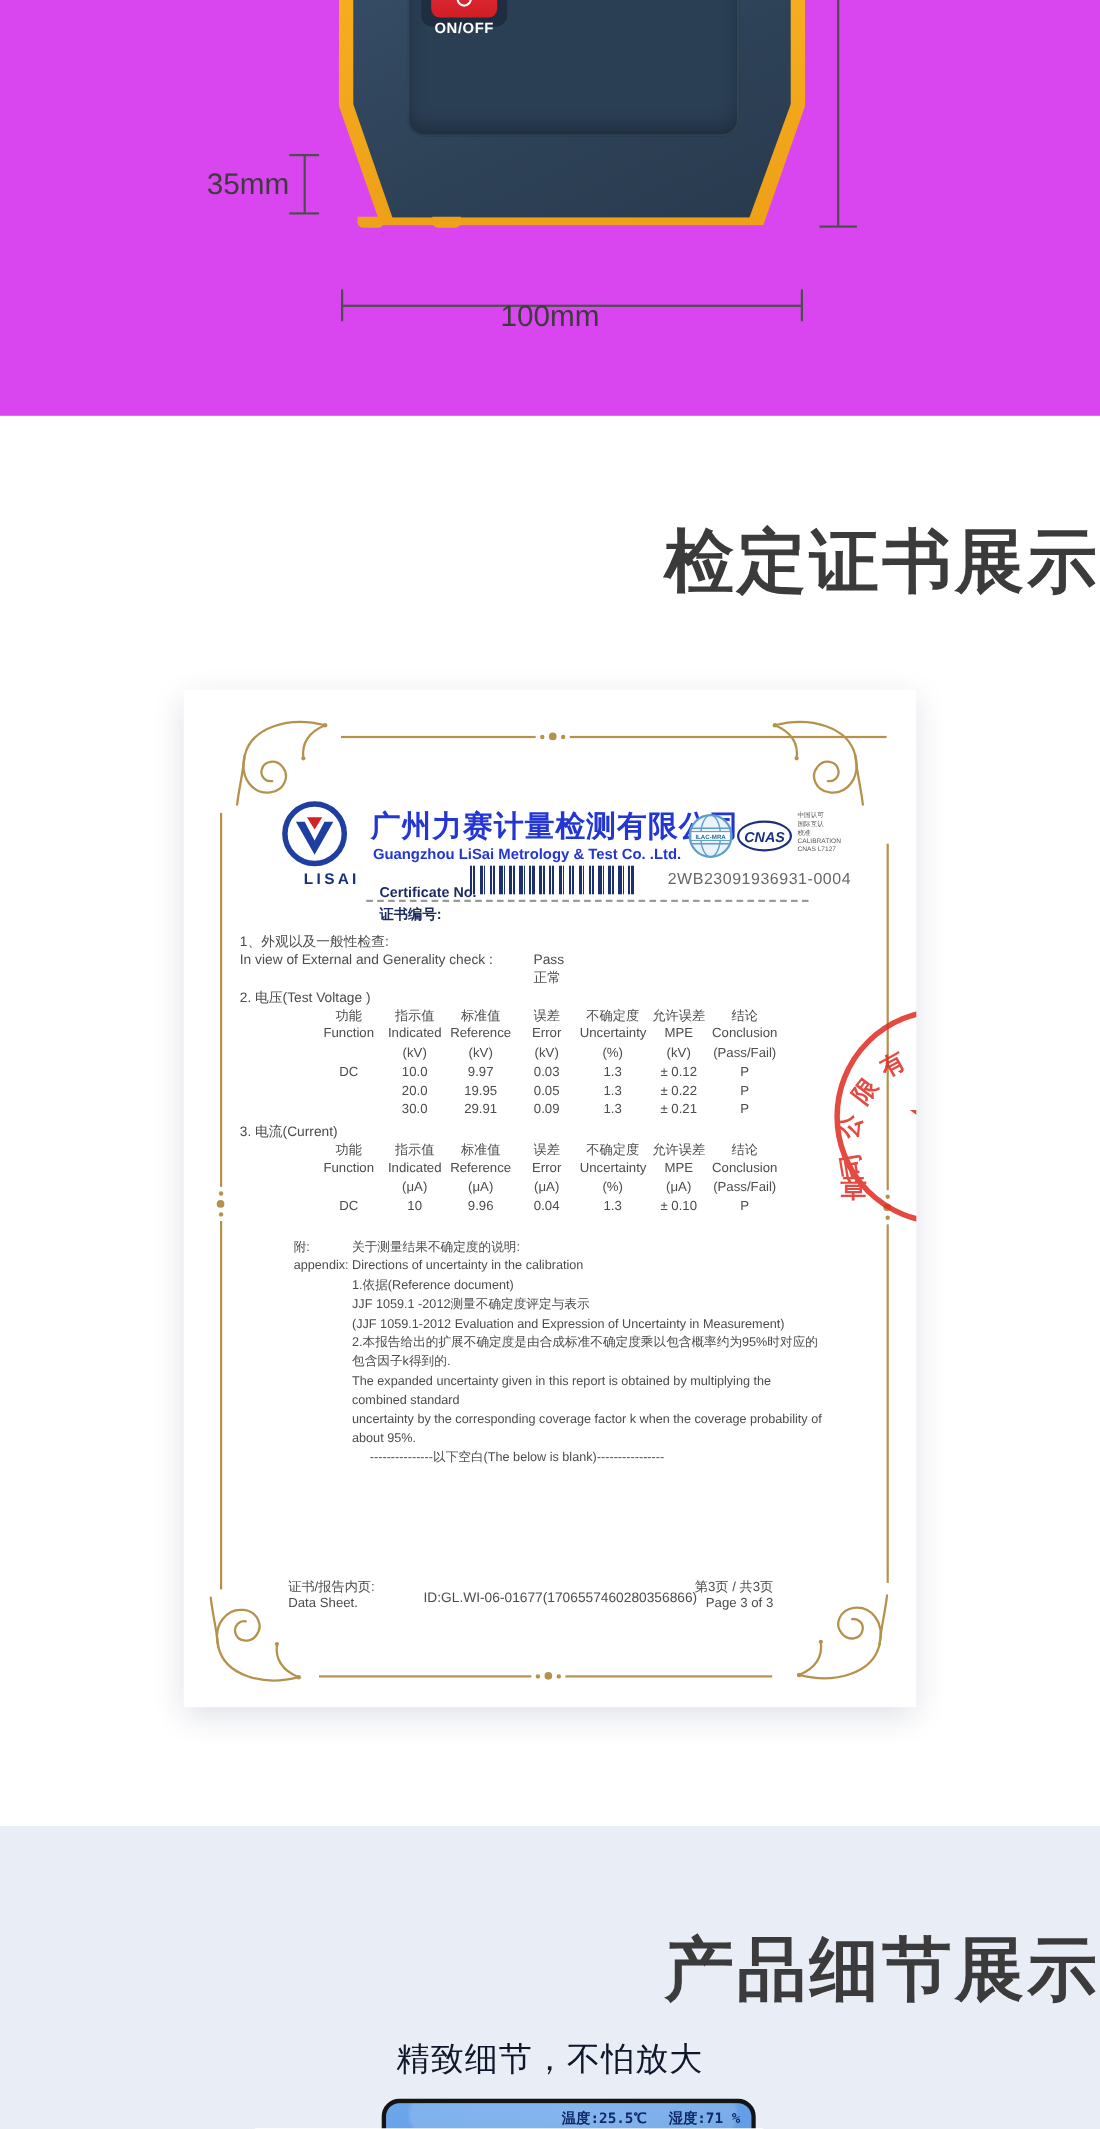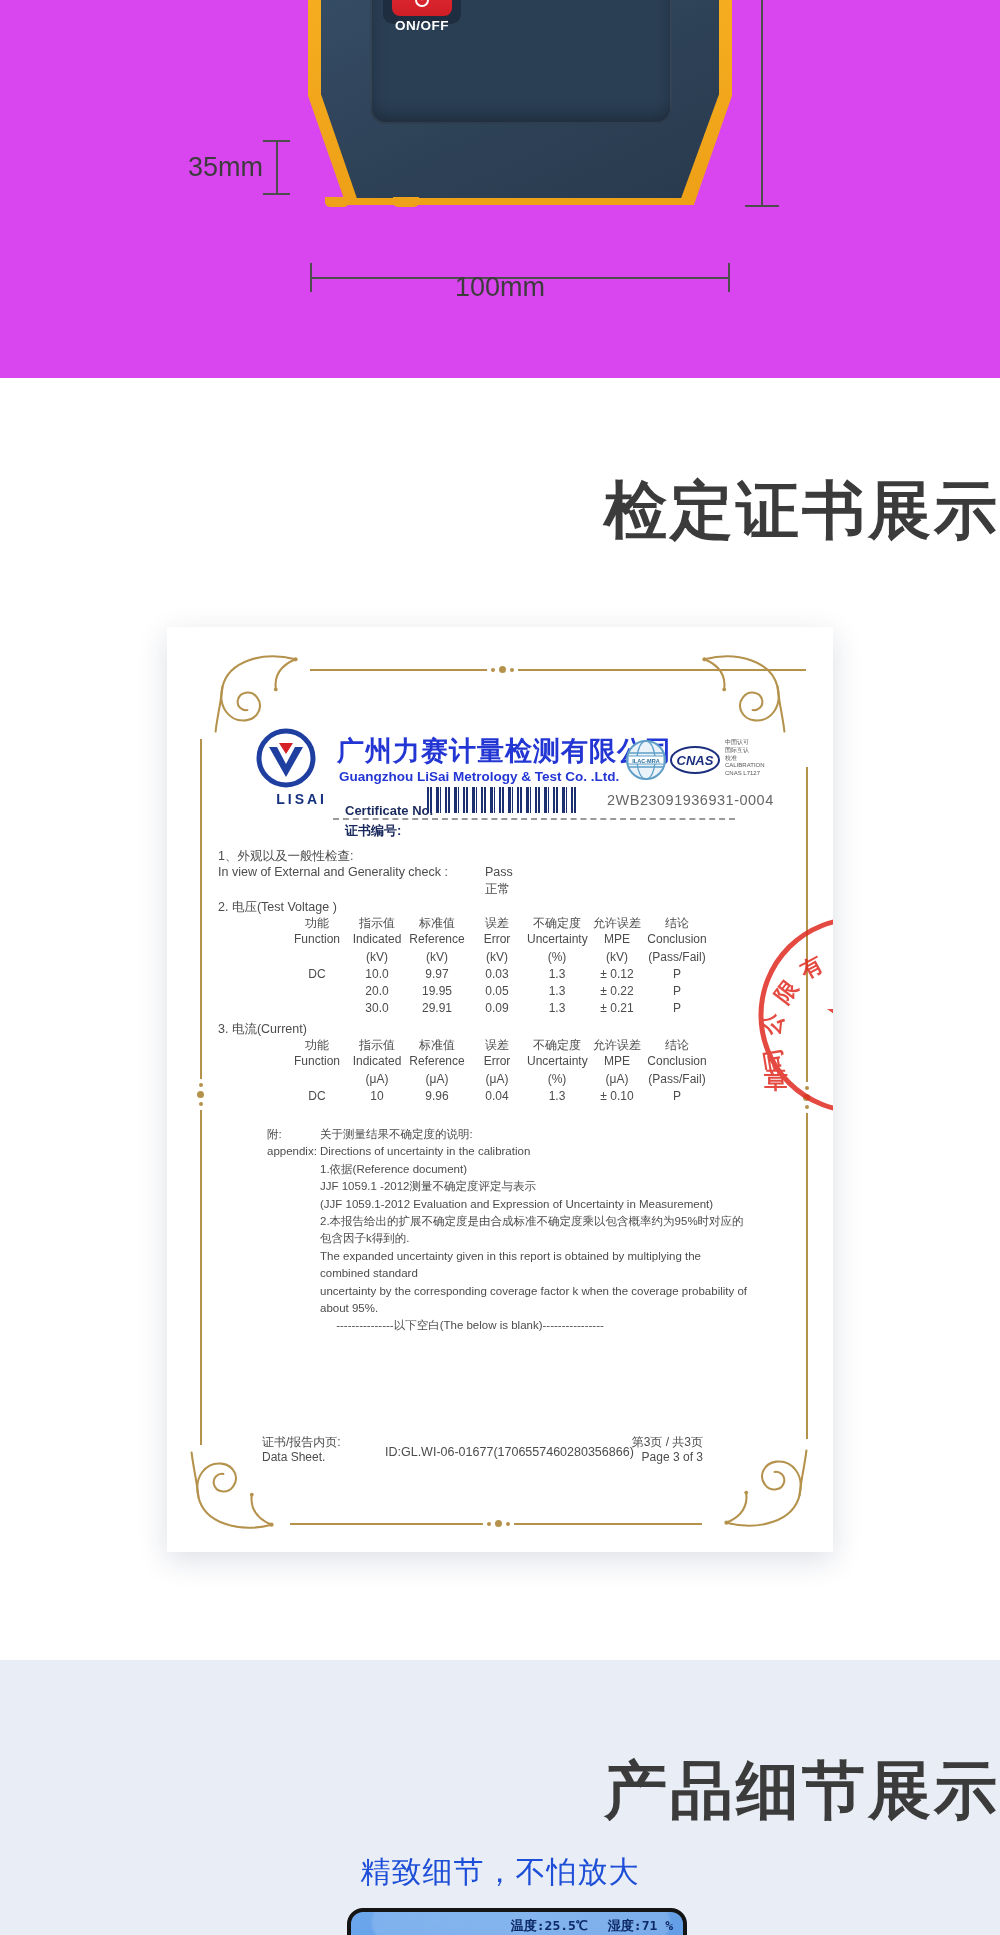--- a/index.html
+++ b/index.html
@@ -23,21 +23,21 @@
     background:linear-gradient(#f2373e,#d01e26);display:flex;align-items:flex-end;justify-content:center;
     padding-bottom:3px;box-sizing:border-box;}
   .btn-label{left:374px;top:18px;width:96px;text-align:center;color:#fff;font-weight:bold;
     font-size:13.5px;letter-spacing:.5px;}
   .dim{background:#4d4d4d;}
   .dim-label{color:#3c3c3c;font-size:27px;}
 
   
   .big-title{left:0;width:1000px;text-align:right;font-size:63px;font-weight:600;
     color:#3b3b3b;letter-spacing:3px;}
-  .sub-title{left:0;width:1000px;text-align:center;font-size:30px;color:#1d4ed8;letter-spacing:1px;}
+  .sub-title{left:0;width:1000px;text-align:center;font-size:30px;color:#0f172a;letter-spacing:1px;}
 
   
   .card{position:absolute;left:167px;top:627px;width:666px;height:925px;background:#fff;
     box-shadow:0 8px 28px rgba(30,40,80,.15);overflow:hidden;}
   .gold{background:#b5924c;}
   .gdots{display:flex;align-items:center;gap:4px;}
   .gdots.v{flex-direction:column;}
   .gdots i{width:4px;height:4px;border-radius:50%;background:#b5924c;display:block;}
   .gdots b{width:7px;height:7px;border-radius:50%;background:#b5924c;display:block;}
   .flourish{width:86px;height:86px;}

